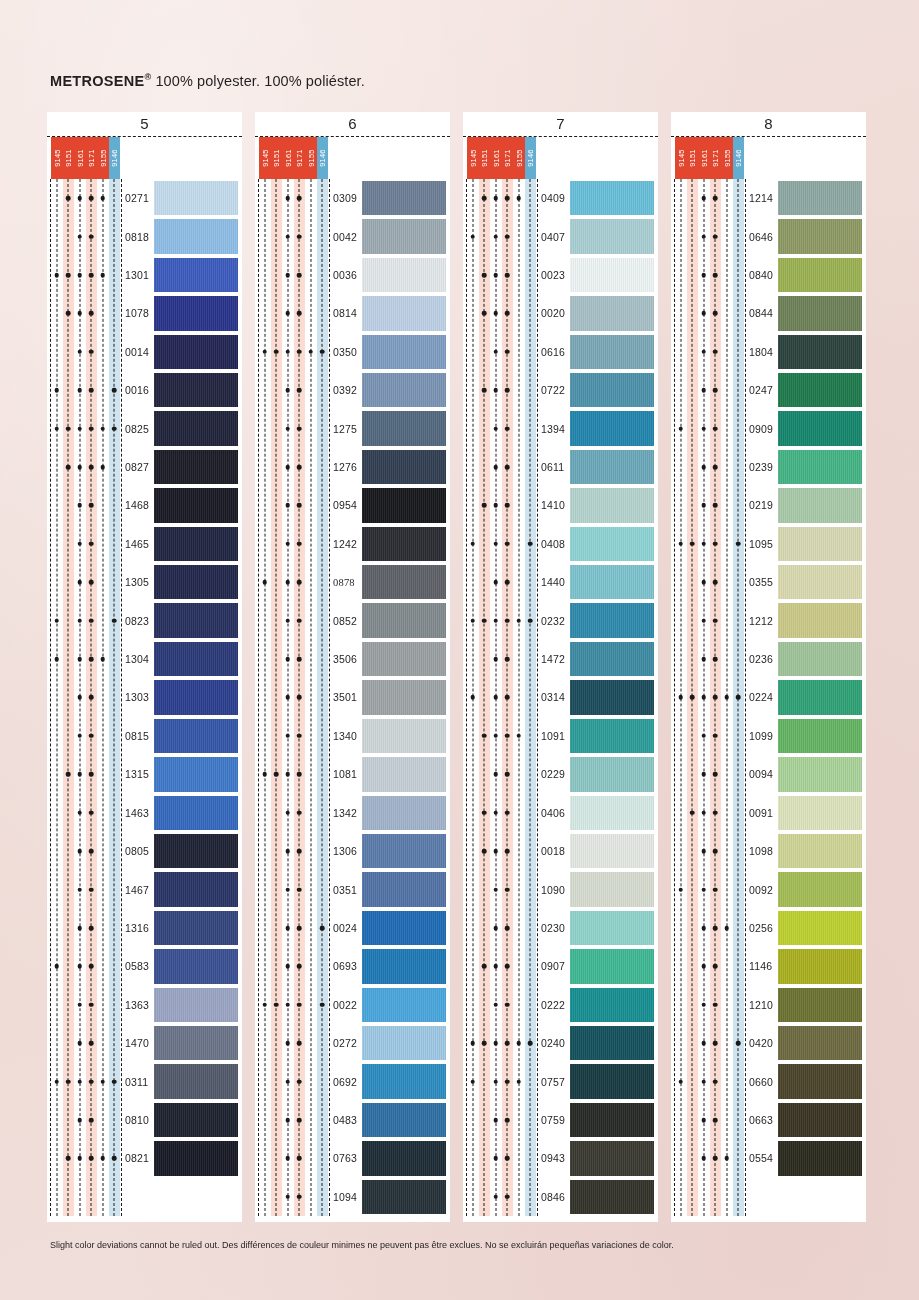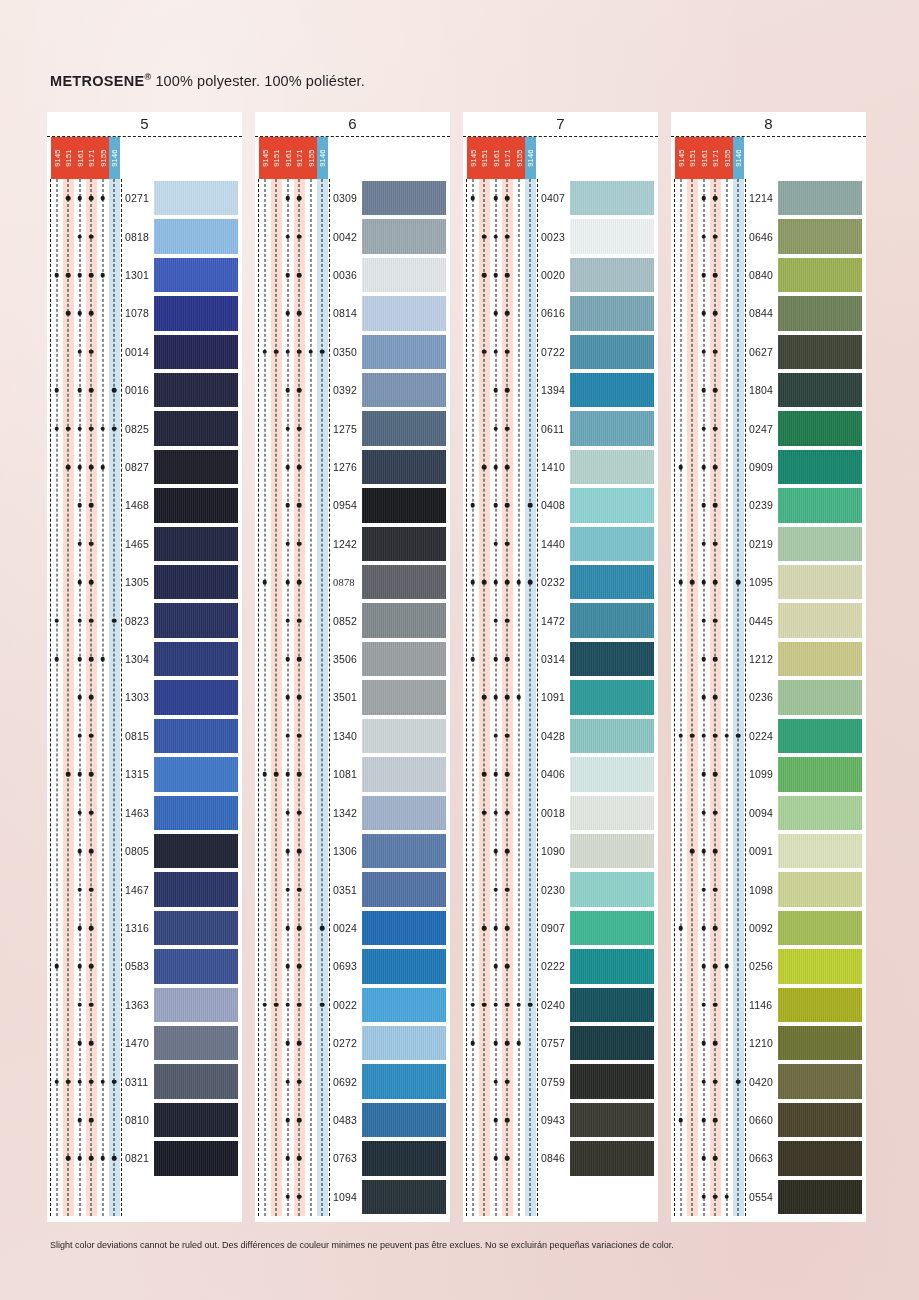--- a/index.html
+++ b/index.html
@@ -850,20 +850,32 @@
             <div class="track" style="left: 57.5px;">
               <div class="tint" style="background: rgb(207, 228, 239);"></div>
               <div class="dashline"></div>
             </div>
           </div>
           <div class="rail" style="left: 3.3px;"></div>
           <div class="rail" style="left: 74px;"></div>
           <div class="rows">
             <div class="row" style="height: 3.7037%;">
               <div class="dotzone">
+                <div class="dot" style="left: 17.25px;"></div>
+                <div class="dot" style="left: 28.75px;"></div>
+                <div class="dot" style="left: 40.25px;"></div>
+                <div class="dot" style="left: 51.75px;"></div>
+              </div>
+              <div class="rownum">0409</div>
+              <div class="swatch" style="background: rgb(104, 191, 217);">
+                <div class="thread"></div>
+              </div>
+            </div>
+            <div class="row" style="height: 3.7037%;">
+              <div class="dotzone">
                 <div class="dot" style="left: 5.75px;"></div>
                 <div class="dot" style="left: 28.75px;"></div>
                 <div class="dot" style="left: 40.25px;"></div>
               </div>
               <div class="rownum">0407</div>
               <div class="swatch" style="background: rgb(169, 207, 211);">
                 <div class="thread"></div>
               </div>
             </div>
             <div class="row" style="height: 3.7037%;">
@@ -1007,21 +1019,21 @@
               <div class="rownum">1091</div>
               <div class="swatch" style="background: rgb(44, 157, 153);">
                 <div class="thread"></div>
               </div>
             </div>
             <div class="row" style="height: 3.7037%;">
               <div class="dotzone">
                 <div class="dot" style="left: 28.75px;"></div>
                 <div class="dot" style="left: 40.25px;"></div>
               </div>
-              <div class="rownum">0428</div>
+              <div class="rownum">0229</div>
               <div class="swatch" style="background: rgb(140, 198, 195);">
                 <div class="thread"></div>
               </div>
             </div>
             <div class="row" style="height: 3.7037%;">
               <div class="dotzone">
                 <div class="dot" style="left: 17.25px;"></div>
                 <div class="dot" style="left: 28.75px;"></div>
                 <div class="dot" style="left: 40.25px;"></div>
               </div>
@@ -1232,30 +1244,20 @@
               <div class="rownum">0844</div>
               <div class="swatch" style="background: rgb(110, 129, 88);">
                 <div class="thread"></div>
               </div>
             </div>
             <div class="row" style="height: 3.7037%;">
               <div class="dotzone">
                 <div class="dot" style="left: 28.75px;"></div>
                 <div class="dot" style="left: 40.25px;"></div>
               </div>
-              <div class="rownum">0627</div>
-              <div class="swatch" style="background: rgb(63, 68, 54);">
-                <div class="thread"></div>
-              </div>
-            </div>
-            <div class="row" style="height: 3.7037%;">
-              <div class="dotzone">
-                <div class="dot" style="left: 28.75px;"></div>
-                <div class="dot" style="left: 40.25px;"></div>
-              </div>
               <div class="rownum">1804</div>
               <div class="swatch" style="background: rgb(43, 66, 60);">
                 <div class="thread"></div>
               </div>
             </div>
             <div class="row" style="height: 3.7037%;">
               <div class="dotzone">
                 <div class="dot" style="left: 28.75px;"></div>
                 <div class="dot" style="left: 40.25px;"></div>
               </div>
@@ -1306,21 +1308,21 @@
               <div class="rownum">1095</div>
               <div class="swatch" style="background: rgb(215, 216, 179);">
                 <div class="thread"></div>
               </div>
             </div>
             <div class="row" style="height: 3.7037%;">
               <div class="dotzone">
                 <div class="dot" style="left: 28.75px;"></div>
                 <div class="dot" style="left: 40.25px;"></div>
               </div>
-              <div class="rownum">0445</div>
+              <div class="rownum">0355</div>
               <div class="swatch" style="background: rgb(217, 217, 176);">
                 <div class="thread"></div>
               </div>
             </div>
             <div class="row" style="height: 3.7037%;">
               <div class="dotzone">
                 <div class="dot" style="left: 28.75px;"></div>
                 <div class="dot" style="left: 40.25px;"></div>
               </div>
               <div class="rownum">1212</div>

